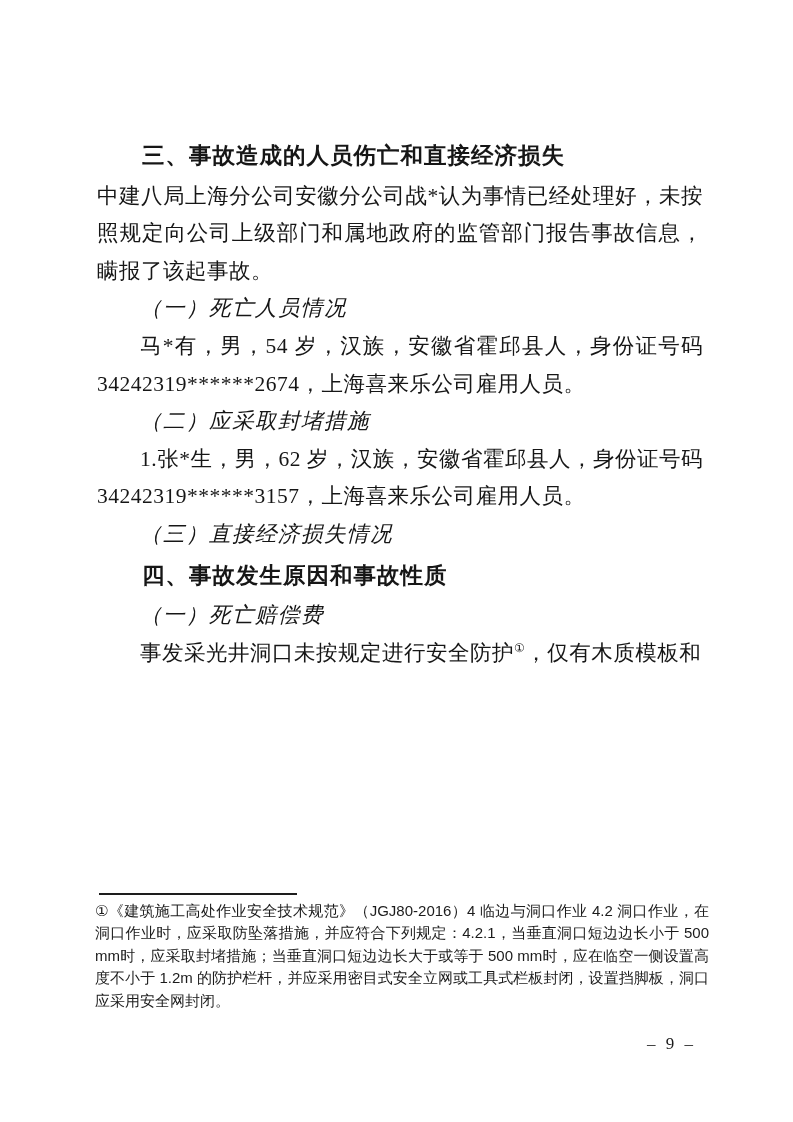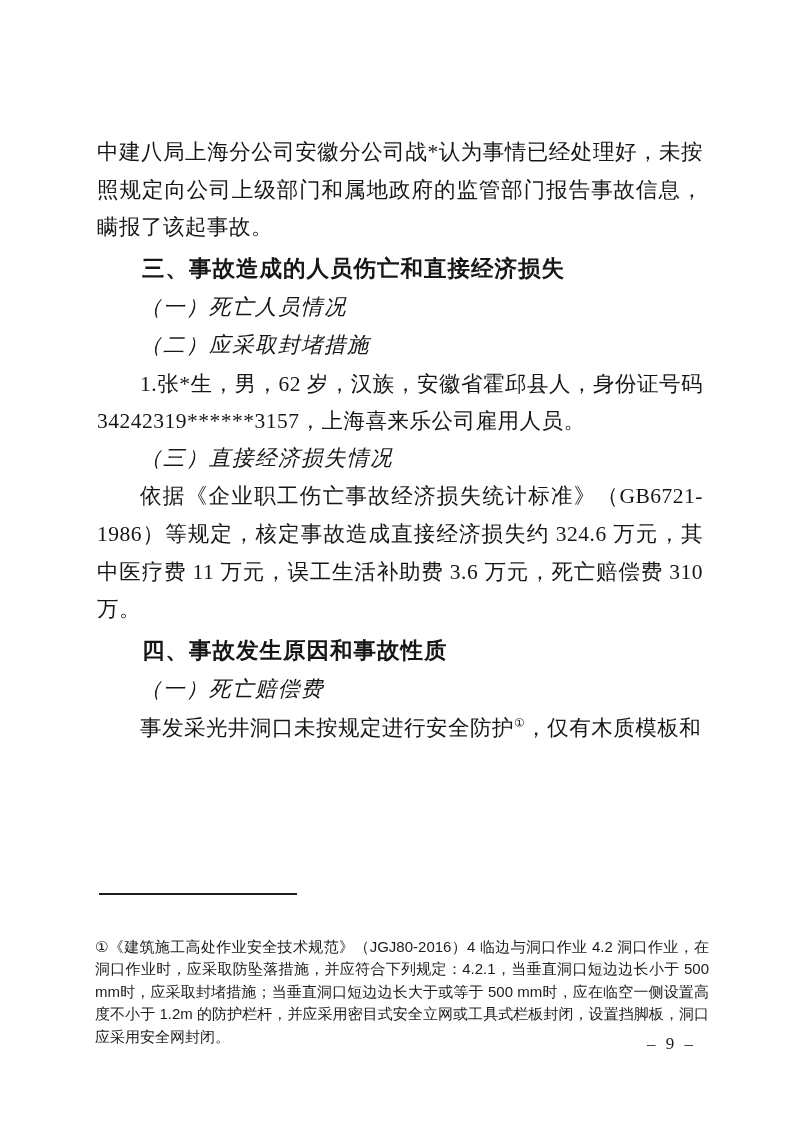--- a/index.html
+++ b/index.html
@@ -31,39 +31,38 @@
   .heading {
     font-family: "Liberation Sans", "DejaVu Sans", sans-serif;
     font-weight: 700;
     font-size: 22.5px;
     letter-spacing: 1px;
     margin: 3px 0;
   }
   .subheading {
     font-style: italic;
     letter-spacing: 1.5px;
-    font-family: Liberation Mono, monospace;
   }
   .fn-ref {
     font-size: 12px;
     vertical-align: super;
     line-height: 0;
   }
   .footnote-sep {
     position: absolute;
     left: 99px;
     top: 893px;
     width: 198px;
     height: 0;
     border-top: 2px solid #1d1d1d;
   }
   .footnote {
     position: absolute;
     left: 95px;
-    top: 936px;
+    top: 900px;
     width: 614px;
     font-size: 15px;
     line-height: 22.4px;
     text-align: justify;
     text-justify: inter-ideograph;
     font-family: "Liberation Sans", "DejaVu Sans", sans-serif;
     color: #1b1b1b;
   }
   .page-number {
     position: absolute;
@@ -75,35 +74,35 @@
     white-space: nowrap;
   }
 </style>
 </head>
 <body>
 
 <div class="page">
 
   <div class="content">
 
+    <div class="para heading indent">三、事故造成的人员伤亡和直接经济损失</div>
+
     <div class="para">中建八局上海分公司安徽分公司战*认为事情已经处理好，未按照规定向公司上级部门和属地政府的监管部门报告事故信息，瞒报了该起事故。</div>
-
-    <div class="para heading indent">三、事故造成的人员伤亡和直接经济损失</div>
 
     <div class="para subheading indent">（一）死亡人员情况</div>
 
+    <div class="para indent">马*有，男，54 岁，汉族，安徽省霍邱县人，身份证号码34242319******2674，上海喜来乐公司雇用人员。</div>
 
     <div class="para subheading indent">（二）应采取封堵措施</div>
 
     <div class="para indent">1.张*生，男，62 岁，汉族，安徽省霍邱县人，身份证号码34242319******3157，上海喜来乐公司雇用人员。</div>
 
 
     <div class="para subheading indent">（三）直接经济损失情况</div>
 
-    <div class="para indent">依据《企业职工伤亡事故经济损失统计标准》（GB6721-1986）等规定，核定事故造成直接经济损失约 324.6 万元，其中医疗费 11 万元，误工生活补助费 3.6 万元，死亡赔偿费 310 万。</div>
 
     <div class="para heading indent">四、事故发生原因和事故性质</div>
 
     <div class="para subheading indent">（一）死亡赔偿费</div>
 
     <div class="para indent">
       <span>事发采光井洞口未按规定进行安全防护</span><sup class="fn-ref">①</sup><span>，仅有木质模板和</span>
     </div>
 
   </div>

